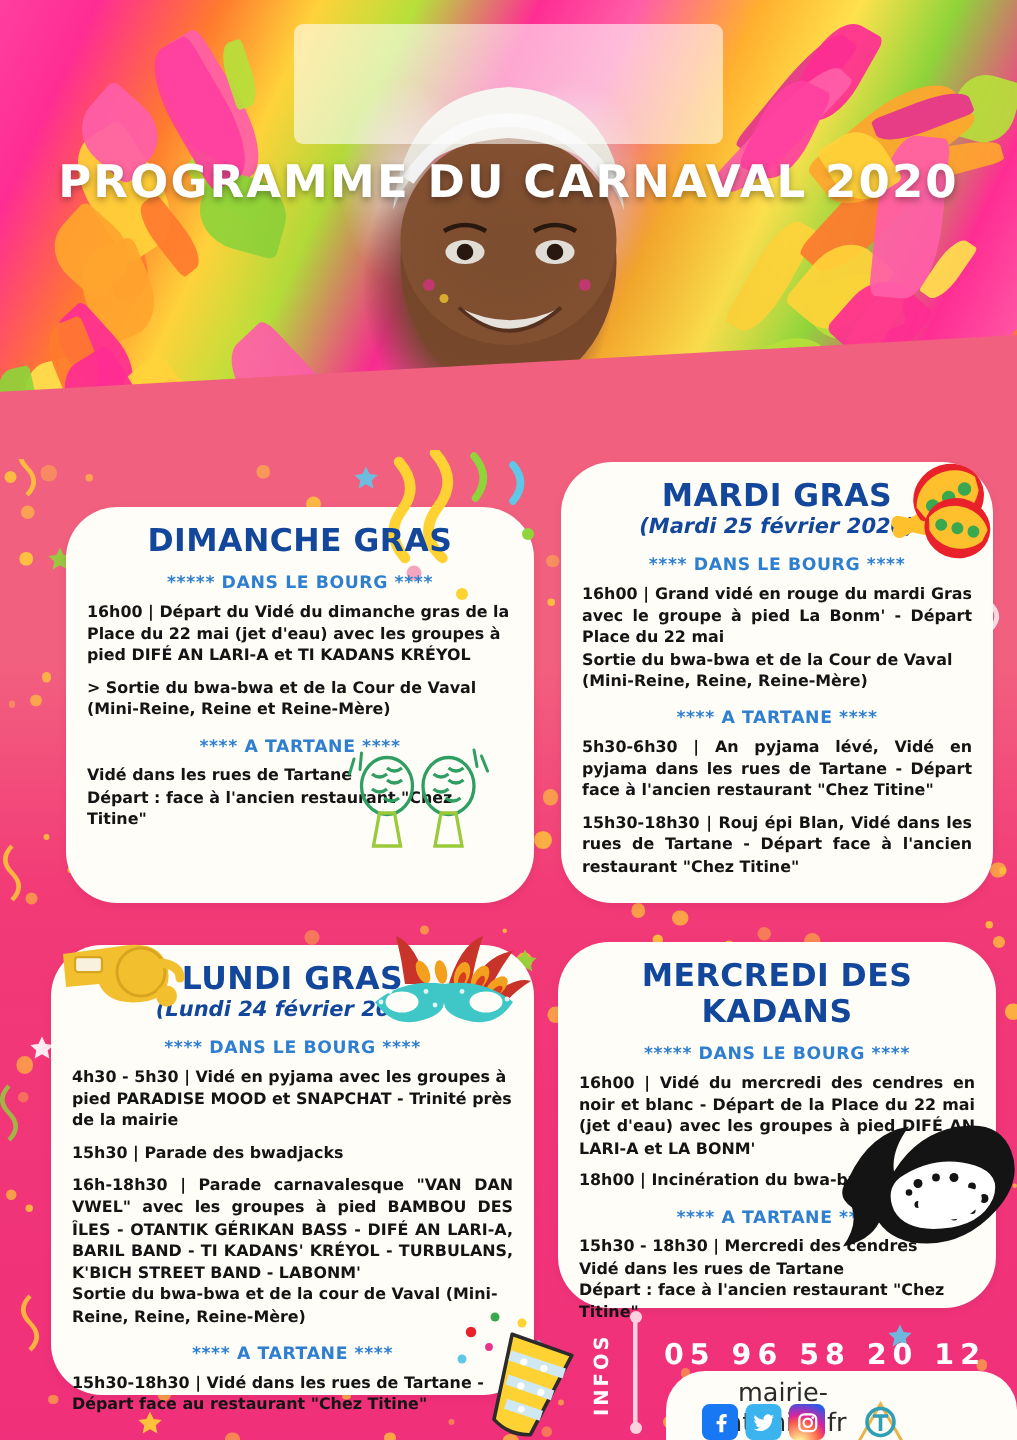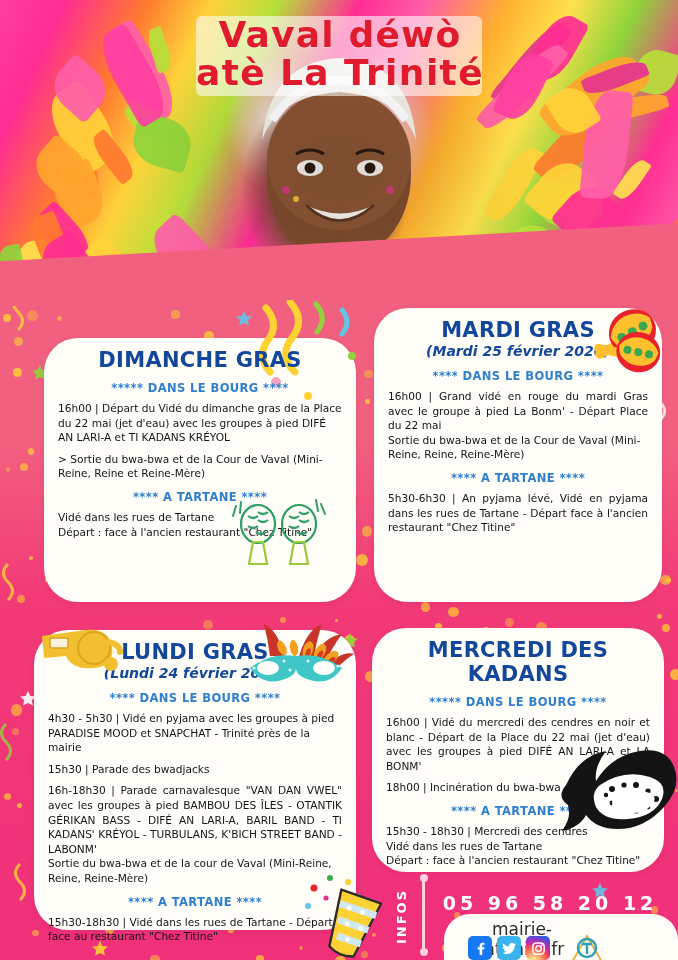--- a/index.html
+++ b/index.html
@@ -110,21 +110,21 @@
     font-family:"DejaVu Sans", sans-serif;
     font-weight:700;
     font-size:11.5px;
     letter-spacing:.4px;
     margin:9px 0 6px 0;
   }
   .section-head.tartane { color:#2f7fd0; }
   .entry {
     color:#141414;
     font-family:"DejaVu Sans", sans-serif;
-    font-weight:400;
+    font-weight:700;
     font-size:10.6px;
     line-height:14.6px;
     margin-bottom:7px;
   }
   .entry.just { text-align:justify; }
   .entry:last-child { margin-bottom:0; }
 
   
   #card-dimanche { left:44px;  top:338px; width:312px; height:264px; }
   #card-mardi    { left:374px; top:308px; width:288px; height:294px; }
@@ -453,24 +453,21 @@
         <ellipse cx="339" cy="268" rx="56" ry="16" fill="#d9a23a"></ellipse>
         <ellipse cx="339" cy="280" rx="62" ry="16" fill="#e8b347"></ellipse>
         <ellipse cx="339" cy="292" rx="66" ry="14" fill="#d2953a"></ellipse>
       </g>
     </svg>
     <div class="photo-vignette"></div>
     <div class="photo-cut"></div>
   </div>
 
   <div class="title-plate"></div>
-  <div class="title-main">
-    <div class="l1">Vaval déwò</div>
-    <div class="l2">atè La Trinité</div>
-  </div>
+  <div class="programme">PROGRAMME DU CARNAVAL 2020</div>
 
   <svg class="icon-abs streamers" viewBox="0 0 150 120">
     <path d="M10 8 q14 16 2 32 q-12 16 2 32" stroke="#ffd233" stroke-width="7" fill="none" stroke-linecap="round"></path>
     <path d="M34 2 q16 18 2 36 q-14 18 3 34" stroke="#ffd233" stroke-width="7" fill="none" stroke-linecap="round"></path>
     <path d="M60 4 q12 14 1 28" stroke="#8fd43a" stroke-width="5" fill="none" stroke-linecap="round"></path>
     <path d="M86 10 q10 12 0 24" stroke="#5fc7e8" stroke-width="5" fill="none" stroke-linecap="round"></path>
     <circle cx="20" cy="82" r="5" fill="#f5a5bd"></circle>
     <circle cx="52" cy="96" r="4" fill="#ffd233"></circle>
     <circle cx="96" cy="56" r="4" fill="#8fd43a"></circle>
   </svg>
@@ -607,20 +604,21 @@
 
   <div class="card" id="card-mardi">
     <div class="card-inner">
       <div class="card-title">MARDI GRAS</div>
       <div class="card-sub">(Mardi 25 février 2020)</div>
       <div class="section-head">**** DANS LE BOURG ****</div>
       <div class="entry just" style="margin-bottom:0">16h00 | Grand vidé en rouge du mardi Gras avec le groupe à pied La Bonm' - Départ Place du 22 mai</div>
       <div class="entry">Sortie du bwa-bwa et de la Cour de Vaval (Mini-Reine, Reine, Reine-Mère)</div>
       <div class="section-head tartane">**** A TARTANE ****</div>
       <div class="entry just">5h30-6h30 | An pyjama lévé, Vidé en pyjama dans les rues de Tartane - Départ face à l'ancien restaurant "Chez Titine"</div>
+      <div class="entry just">15h30-18h30 | Rouj épi Blan, Vidé dans les rues de Tartane - Départ face à l'ancien restaurant "Chez Titine"</div>
     </div>
   </div>
 
   <div class="card" id="card-lundi">
     <div class="card-inner">
       <div class="card-title">LUNDI GRAS</div>
       <div class="card-sub">(Lundi 24 février 2020)</div>
       <div class="section-head">**** DANS LE BOURG ****</div>
       <div class="entry">4h30 - 5h30 | Vidé en pyjama avec les groupes à pied PARADISE MOOD et SNAPCHAT - Trinité près de la mairie</div>
       <div class="entry">15h30 | Parade des bwadjacks</div>

